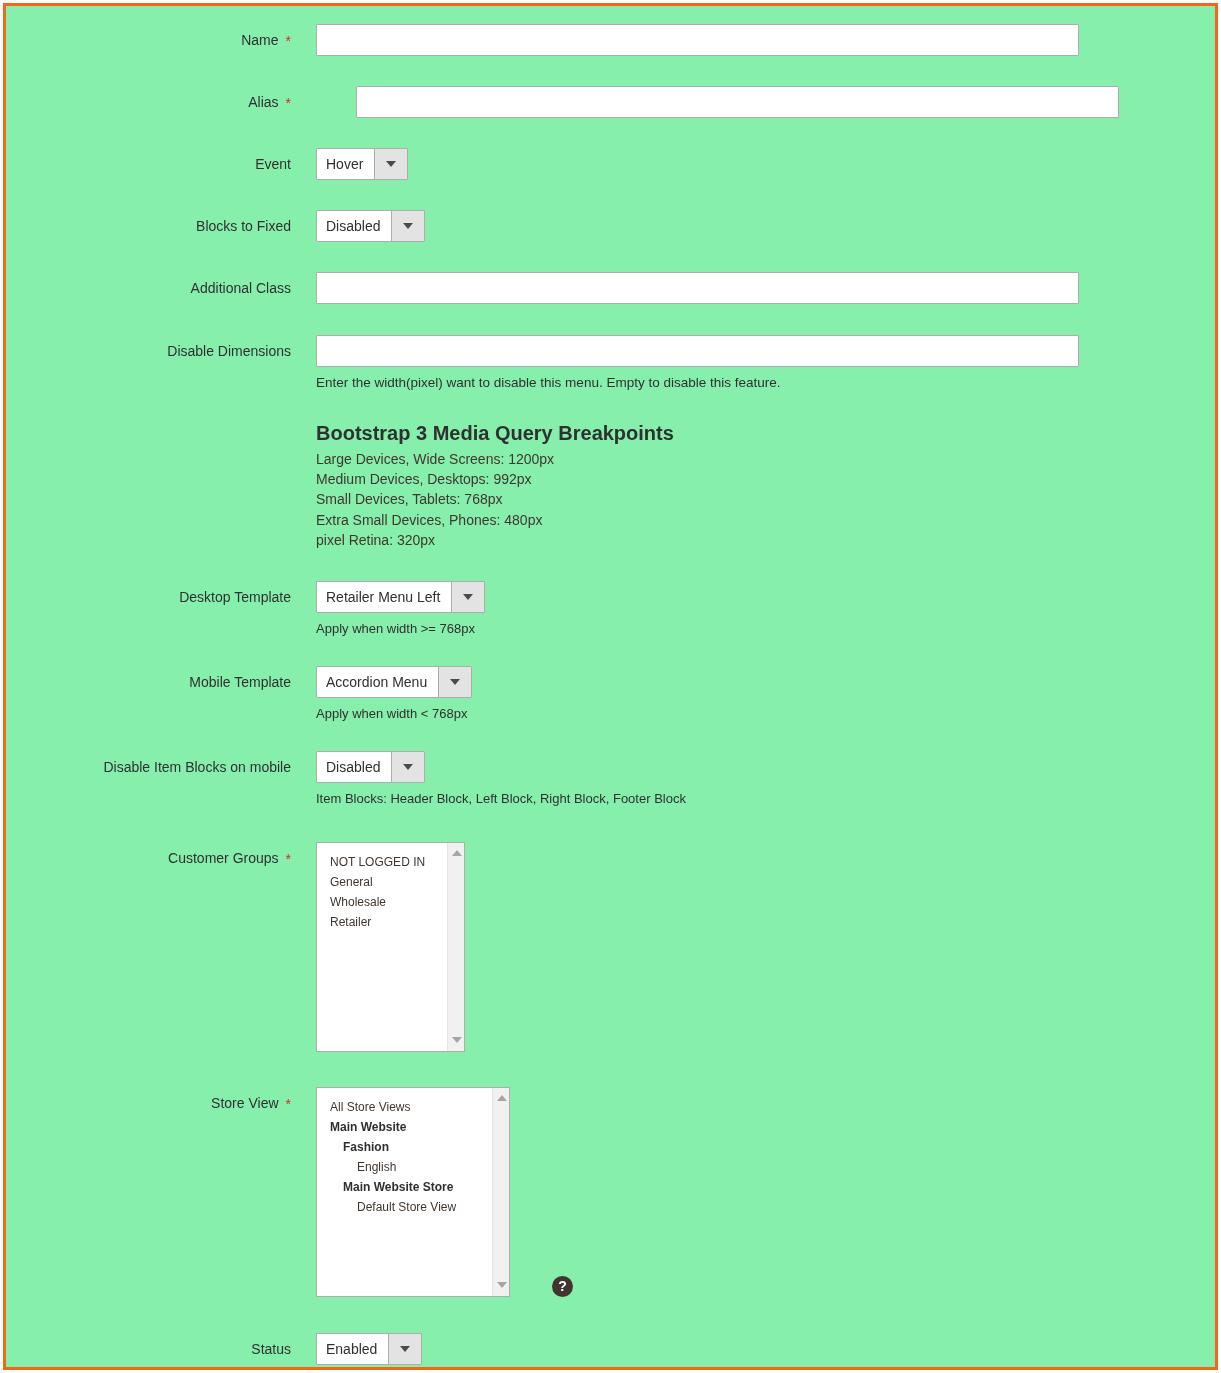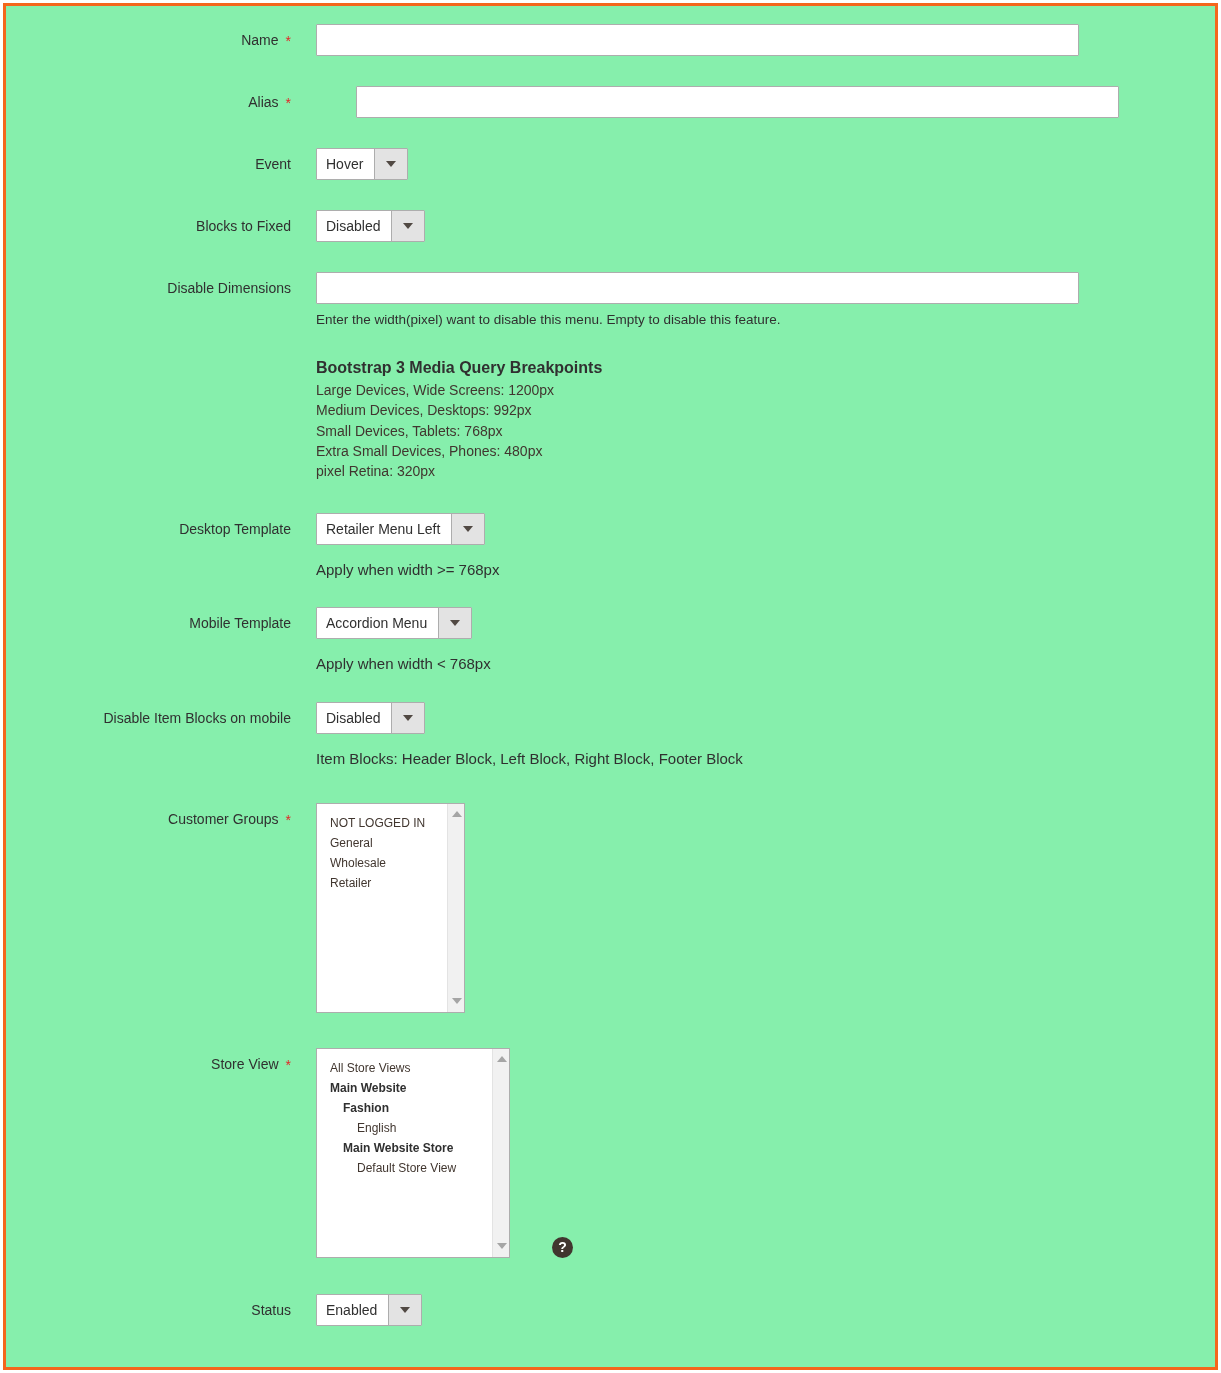--- a/index.html
+++ b/index.html
@@ -108,31 +108,31 @@
   }
 
   
   .note {
     font-size: 13.5px;
     color: #303030;
     margin-top: 7px;
     line-height: 1.4;
   }
   .note-gray {
-    font-size: 15px;
-    color: #303030;
-    margin-top: 14px;
+    font-size: 13px;
+    color: #303030;
+    margin-top: 7px;
     line-height: 1.4;
   }
   .bp-block {
     margin-top: 26px;
     line-height: 1.45;
   }
   .bp-title {
-    font-size: 16px;
+    font-size: 20px;
     font-weight: bold;
     color: #303030;
     margin-bottom: 1px;
   }
   .bp-line {
     font-size: 14px;
     color: #41362f;
   }
 
   
@@ -254,20 +254,28 @@
       <div class="ctrl-col">
         <div class="select">
           <span class="value">Disabled</span>
           <span class="arrow-btn">
               <span class="tri"></span>
             </span>
         </div>
       </div>
     </div>
 
+    <div class="row" style="margin-bottom:31px;">
+      <div class="label-col">
+        <span>Additional Class</span>
+      </div>
+      <div class="ctrl-col">
+        <input class="text" type="text" value="" style="">
+      </div>
+    </div>
 
     <div class="row" style="margin-bottom:0;">
       <div class="label-col">
         <span>Disable Dimensions</span>
       </div>
       <div class="ctrl-col">
         <input class="text" type="text" value="" style="">
         <div class="note">Enter the width(pixel) want to disable this menu. Empty to disable this feature.</div>
 
         <div class="bp-block">

